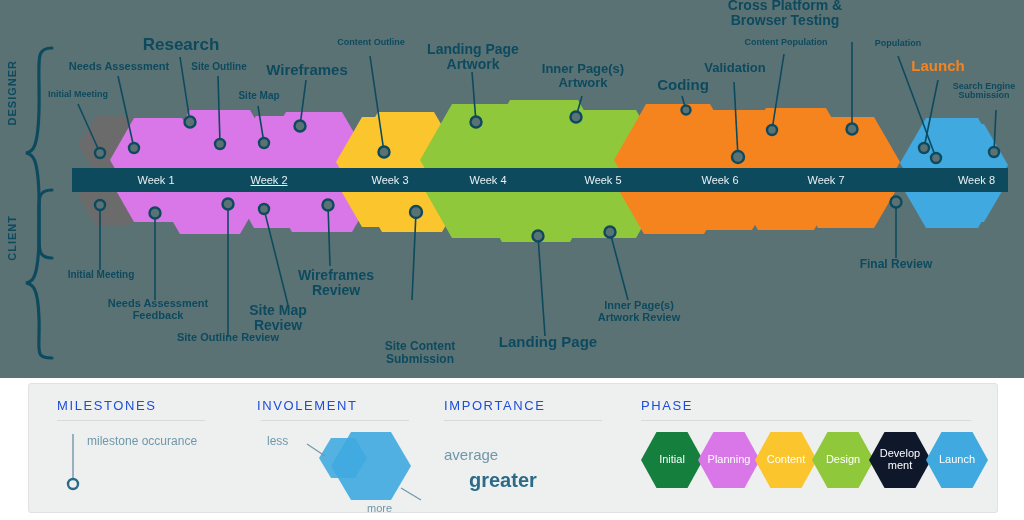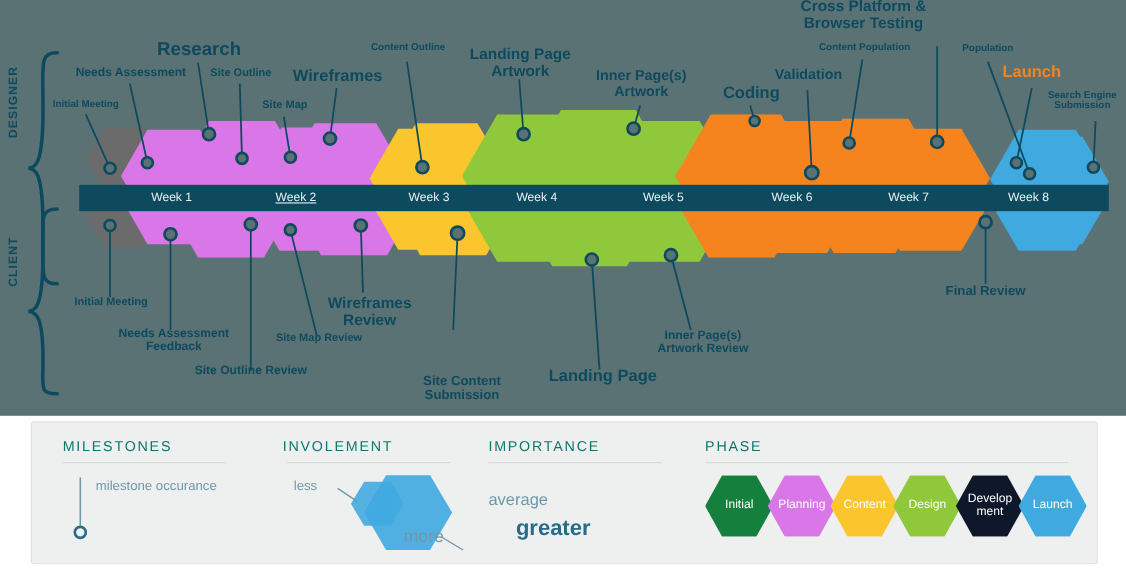--- a/index.html
+++ b/index.html
@@ -6,21 +6,21 @@
   body{width:1024px;height:520px;overflow:hidden;font-family:"Liberation Sans",sans-serif;}
   #stage{position:relative;width:1024px;height:520px;}
   #bg{position:absolute;left:0;top:0;width:1024px;height:378px;background:#5b7275;}
   svg.layer{position:absolute;left:0;top:0;width:1024px;height:520px;overflow:visible;}
   .lbl{position:absolute;color:#0d4a5e;font-weight:bold;line-height:1.05;white-space:pre-line;}
   .lbl.c{text-align:center;}
   .side{position:absolute;color:#0d4a5e;font-weight:bold;letter-spacing:1px;font-size:11px;
         writing-mode:vertical-rl;transform:rotate(180deg);}
   #legend{position:absolute;left:28px;top:383px;width:968px;height:128px;background:#eef0ef;
           border:1px solid #dfe2e1;border-radius:3px;}
-  .lgTitle{position:absolute;color:#0f766e;font-size:13px;letter-spacing:1.6px;}
+  .lgTitle{position:absolute;color:#1d4ed8;font-size:13px;letter-spacing:1.6px;}
   .lgRule{position:absolute;height:1px;background:#d6dadb;}
   .lgTxt{position:absolute;color:#6f97aa;}
   .hexcell{position:absolute;width:62px;height:56px;display:flex;align-items:center;justify-content:center;
            color:#ffffff;font-size:11px;text-align:center;line-height:1.05;
            clip-path:polygon(25% 0,75% 0,100% 50%,75% 100%,25% 100%,0 50%);}
   .wk{position:absolute;color:#eaf2f4;font-size:11px;text-align:center;width:120px;}
 </style>
 </head>
 <body>
 
@@ -154,21 +154,21 @@
   <div class="side" style="left:6px;top:60px;">DESIGNER</div>
   <div class="side" style="left:6px;top:215px;">CLIENT</div>
 
   <div class="wk" style="left:96px;top:174px;">Week 1</div>
   <div class="wk" style="left:209px;top:174px;text-decoration:underline;">Week 2</div>
   <div class="wk" style="left:330px;top:174px;">Week 3</div>
   <div class="wk" style="left:428px;top:174px;">Week 4</div>
   <div class="wk" style="left:543px;top:174px;">Week 5</div>
   <div class="wk" style="left:660px;top:174px;">Week 6</div>
   <div class="wk" style="left:766px;top:174px;">Week 7</div>
-  <div class="wk" style="left:875px;top:174px;">Week 8</div>
+  <div class="wk" style="left:875px;top:174px;text-align:right;">Week 8</div>
 
   <div class="lbl c" style="left:22px;top:90px;width:112px;font-size:9px;">Initial Meeting</div>
   <div class="lbl c" style="left:48px;top:61px;width:142px;font-size:11px;">Needs Assessment</div>
   <div class="lbl c" style="left:120px;top:36px;width:122px;font-size:17px;">Research</div>
   <div class="lbl c" style="left:176px;top:62px;width:86px;font-size:10px;">Site Outline</div>
   <div class="lbl c" style="left:220px;top:91px;width:78px;font-size:10px;">Site Map</div>
   <div class="lbl c" style="left:254px;top:62px;width:106px;font-size:15px;">Wireframes</div>
   <div class="lbl c" style="left:318px;top:38px;width:106px;font-size:9px;">Content Outline</div>
   <div class="lbl c" style="left:414px;top:42px;width:118px;font-size:14px;">Landing Page
 Artwork</div>
@@ -181,21 +181,21 @@
 Browser Testing</div>
   <div class="lbl c" style="left:852px;top:39px;width:92px;font-size:9px;">Population</div>
   <div class="lbl c" style="left:896px;top:58px;width:84px;font-size:15px;color:#f5841f;">Launch</div>
   <div class="lbl c" style="left:944px;top:82px;width:80px;font-size:9px;">Search Engine
 Submission</div>
 
   <div class="lbl c" style="left:46px;top:270px;width:110px;font-size:10px;">Initial Meeting</div>
   <div class="lbl c" style="left:96px;top:298px;width:124px;font-size:11px;">Needs Assessment
 Feedback</div>
   <div class="lbl c" style="left:166px;top:332px;width:124px;font-size:11px;">Site Outline Review</div>
-  <div class="lbl c" style="left:240px;top:303px;width:100px;font-size:10px;">Site Map Review</div>
+  <div class="lbl c" style="left:228px;top:303px;width:100px;font-size:14px;">Site Map Review</div>
   <div class="lbl c" style="left:292px;top:268px;width:88px;font-size:14px;">Wireframes
 Review</div>
   <div class="lbl c" style="left:372px;top:300px;width:96px;font-size:12px;margin-top:40px;">Site Content
 Submission</div>
   <div class="lbl c" style="left:492px;top:334px;width:112px;font-size:15px;">Landing Page</div>
   <div class="lbl c" style="left:584px;top:300px;width:110px;font-size:11px;">Inner Page(s)
 Artwork Review</div>
   <div class="lbl c" style="left:846px;top:258px;width:100px;font-size:12px;">Final Review</div>
 
   <div id="legend">
@@ -210,21 +210,21 @@
 
     <div class="lgTitle" style="left:228px;top:14px;">INVOLEMENT</div>
     <div class="lgRule" style="left:232px;top:36px;width:148px;"></div>
     <svg width="180" height="86" style="position:absolute;left:240px;top:42px;">
       <polygon points="50,32 62,12 86,12 98,32 86,52 62,52" fill="#3fa9e0" opacity="0.88"></polygon>
       <polygon points="62,40 82,6 122,6 142,40 122,74 82,74" fill="#3fa9e0" opacity="0.9"></polygon>
       <path d="M38,18 L56,30" stroke="#6f97aa" stroke-width="1.2" fill="none"></path>
       <path d="M132,62 L152,74" stroke="#6f97aa" stroke-width="1.2" fill="none"></path>
     </svg>
     <div class="lgTxt" style="left:238px;top:50px;font-size:12px;">less</div>
-    <div class="lgTxt" style="left:338px;top:96px;font-size:16px;">more</div>
+    <div class="lgTxt" style="left:338px;top:118px;font-size:11px;">more</div>
 
     <div class="lgTitle" style="left:415px;top:14px;">IMPORTANCE</div>
     <div class="lgRule" style="left:415px;top:36px;width:158px;"></div>
     <div class="lgTxt" style="left:415px;top:62px;font-size:15px;">average</div>
     <div class="lgTxt" style="left:440px;top:63px;font-size:20px;font-weight:bold;color:#2b6a88;margin-top:22px;">greater</div>
 
     <div class="lgTitle" style="left:612px;top:14px;">PHASE</div>
     <div class="lgRule" style="left:612px;top:36px;width:330px;"></div>
     <div class="hexcell" style="left:612px;top:48px;background:#15803d;">Initial</div>
     <div class="hexcell" style="left:669px;top:48px;background:#d977e8;">Planning</div>

